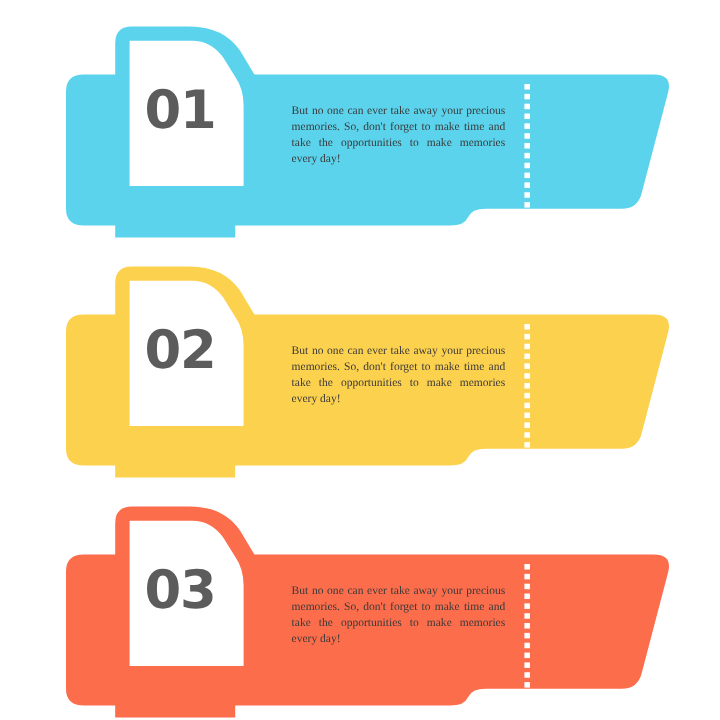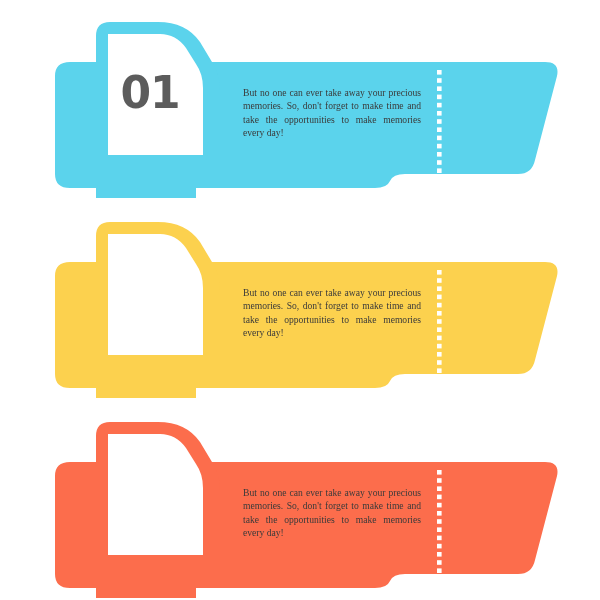--- a/index.html
+++ b/index.html
@@ -111,20 +111,21 @@
           <rect x="437" y="111" width="4.6" height="4.6" fill="#ffffff"></rect>
           <rect x="437" y="119.19999999999999" width="4.6" height="4.6" fill="#ffffff"></rect>
           <rect x="437" y="127.39999999999999" width="4.6" height="4.6" fill="#ffffff"></rect>
           <rect x="437" y="135.6" width="4.6" height="4.6" fill="#ffffff"></rect>
           <rect x="437" y="143.8" width="4.6" height="4.6" fill="#ffffff"></rect>
           <rect x="437" y="152" width="4.6" height="4.6" fill="#ffffff"></rect>
           <rect x="437" y="160.2" width="4.6" height="4.6" fill="#ffffff"></rect>
           <rect x="437" y="168.39999999999998" width="4.6" height="4.6" fill="#ffffff"></rect>
         </g>
     </svg>
+    <div class="step-number" style="color: rgb(92, 92, 92);">02</div>
     <div class="step-text" style="color: rgb(58, 58, 58);">But no one can ever take away your precious memories. So, don't forget to make time and take the opportunities to make memories every day!</div>
   </div>
 
   <div class="step" id="step-2" style="top:400px;">
     <svg class="step-svg" viewBox="0 0 600 200">
       <path class="banner" d="M 70,62 L 545,62 Q 560,62 557,76 L 535,160 Q 532,174 518,174 L 405,174 Q 393,174 390,181 Q 387,188 375,188 L 70,188 Q 55,188 55,174 L 55,76 Q 55,62 70,62 Z" fill="#fc6d4c"></path>
       <path class="shadow" d="M 100,55 L 196,55 L 196,155 Q 196,165 186,165 L 110,165 Q 100,165 100,155 Z" fill="#ce2c0c"></path>
       <path class="frame" d="M 110,22 L 158,22 Q 186,22 200,42 L 212,62 Q 220,74 220,90 L 220,175 L 196,175 L 196,198 L 96,198 L 96,36 Q 96,22 110,22 Z" fill="#fc6d4c"></path>
       <path class="card" d="M 108,34 L 160,34 Q 176,34 186,48 L 196,64 Q 203,74 203,88 L 203,155 L 108,155 Z" fill="#ffffff"></path>
       <g class="dots">
@@ -136,16 +137,17 @@
           <rect x="437" y="111" width="4.6" height="4.6" fill="#ffffff"></rect>
           <rect x="437" y="119.19999999999999" width="4.6" height="4.6" fill="#ffffff"></rect>
           <rect x="437" y="127.39999999999999" width="4.6" height="4.6" fill="#ffffff"></rect>
           <rect x="437" y="135.6" width="4.6" height="4.6" fill="#ffffff"></rect>
           <rect x="437" y="143.8" width="4.6" height="4.6" fill="#ffffff"></rect>
           <rect x="437" y="152" width="4.6" height="4.6" fill="#ffffff"></rect>
           <rect x="437" y="160.2" width="4.6" height="4.6" fill="#ffffff"></rect>
           <rect x="437" y="168.39999999999998" width="4.6" height="4.6" fill="#ffffff"></rect>
         </g>
     </svg>
+    <div class="step-number" style="color: rgb(92, 92, 92);">03</div>
     <div class="step-text" style="color: rgb(58, 58, 58);">But no one can ever take away your precious memories. So, don't forget to make time and take the opportunities to make memories every day!</div>
   </div>
 
 </div>
 
 </body></html>

